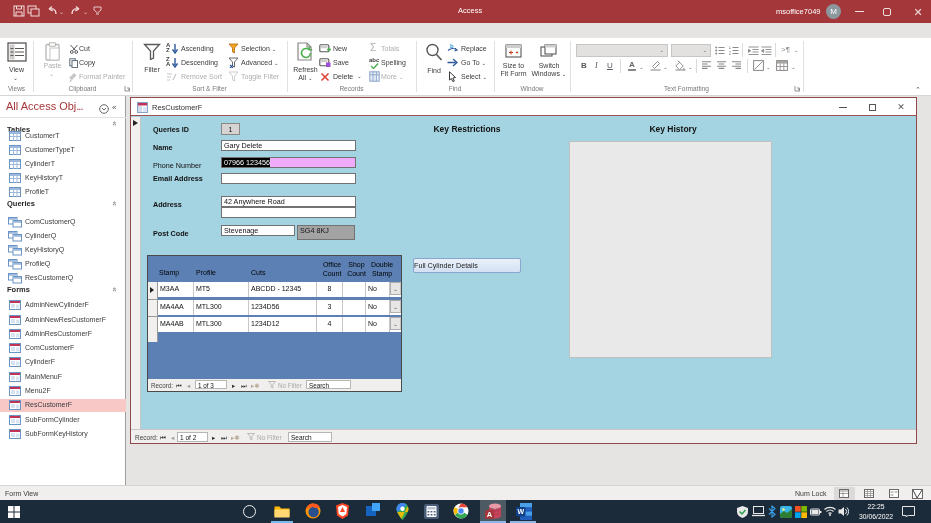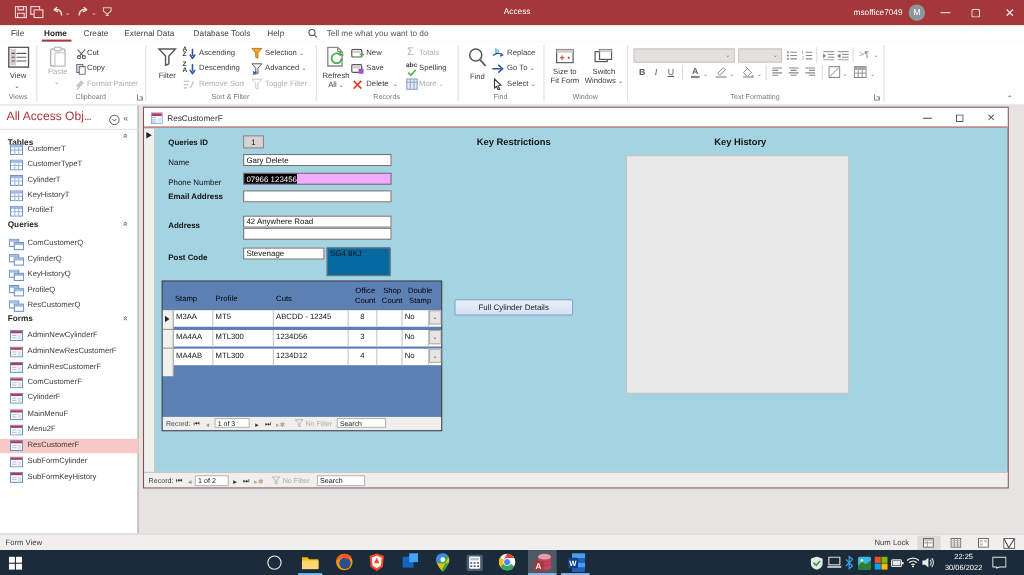--- a/index.html
+++ b/index.html
@@ -48,34 +48,20 @@
   <div class="ab" style="left:458px;top:6px;width:70px;font-size:7.5px;color:#fff">Access</div>
   <div class="ab" style="left:776px;top:6.5px;font-size:7.5px;color:#fff">msoffice7049</div>
   <div class="ab" style="left:826px;top:4px;width:15px;height:15px;border-radius:50%;background:#8d979e;color:#fff;font-size:8px;text-align:center;line-height:15px">M</div>
   <div class="ab" style="left:855px;top:11px;width:9px;height:1px;background:#f0e0e0"></div>
   <svg class="ab" style="left:883px;top:8px" width="8" height="8" viewBox="0 0 8 8">
         <rect x="0.5" y="0.5" width="7" height="7" rx="1.5" fill="none" stroke="#f0e0e0" stroke-width="1"></rect>
       </svg>
   <div class="ab" style="left:910px;top:3px;width:16px;height:18px;color:#f0e0e0;font-size:11px;text-align:center;line-height:18px">✕</div>
 </div>
 
-<div class="ab" style="left:0;top:23px;width:931px;height:15px;background:#fff">
-  <div class="ab" style="left:10px;top:3px;font-size:7.5px;color:#444">File</div>
-  <div class="ab" style="left:40px;top:3px;font-size:7.5px;color:#262626;font-weight:700">Home</div>
-  <div class="ab" style="left:38px;top:13px;width:27px;height:2px;background:#a4373a"></div>
-  <div class="ab" style="left:76px;top:3px;font-size:7.5px;color:#444">Create</div>
-  <div class="ab" style="left:113px;top:3px;font-size:7.5px;color:#444">External Data</div>
-  <div class="ab" style="left:176px;top:3px;font-size:7.5px;color:#444">Database Tools</div>
-  <div class="ab" style="left:243px;top:3px;font-size:7.5px;color:#444">Help</div>
-  <svg class="ab" style="left:280px;top:3px" width="9" height="9" viewBox="0 0 9 9">
-        <circle cx="3.6" cy="3.6" r="2.8" fill="none" stroke="#555" stroke-width="1"></circle>
-        <path d="M5.8 5.8 8 8" stroke="#555" stroke-width="1"></path>
-      </svg>
-  <div class="ab" style="left:297px;top:3px;font-size:7.5px;color:#555">Tell me what you want to do</div>
-</div>
 
 <div id="ribbon" class="ab" style="left:0;top:38px;width:931px;height:58px;background:#fff;border-bottom:1px solid #d8d6d4">
   
   <div class="ab" style="left:0px;top:47px;width:33px;text-align:center;font-size:6.5px;color:#7a7876">Views</div>
   <div class="ab" style="left:33px;top:47px;width:99px;text-align:center;font-size:6.5px;color:#7a7876">Clipboard</div>
   <div class="ab" style="left:132px;top:47px;width:155px;text-align:center;font-size:6.5px;color:#7a7876">Sort &amp; Filter</div>
   <div class="ab" style="left:287px;top:47px;width:129px;text-align:center;font-size:6.5px;color:#7a7876">Records</div>
   <div class="ab" style="left:416px;top:47px;width:78px;text-align:center;font-size:6.5px;color:#7a7876">Find</div>
   <div class="ab" style="left:494px;top:47px;width:76px;text-align:center;font-size:6.5px;color:#7a7876">Window</div>
   <div class="ab" style="left:570px;top:47px;width:233px;text-align:center;font-size:6.5px;color:#7a7876">Text Formatting</div>
@@ -474,41 +460,41 @@
             <rect x="0.5" y="0.5" width="6" height="6" fill="none" stroke="#555" stroke-width="1"></rect>
           </svg>
       <div class="ab" style="left:763px;top:3px;width:14px;height:14px;color:#555;font-size:9px;text-align:center;line-height:13px">✕</div>
     </div>
 
     <div class="ab" style="left:0;top:19px;width:10px;height:312px;background:#f1f0ef;border-right:1px solid #c8c6c4">
       <div class="ab" style="left:2px;top:3px;width:0;height:0;border-left:5px solid #222;border-top:3.5px solid transparent;border-bottom:3.5px solid transparent"></div>
     </div>
 
     <div class="ab" style="left:22px;top:27px;font-size:7.2px;font-weight:700;color:#111">Queries ID</div>
-    <div class="ab" style="left:22px;top:45px;font-size:7.2px;font-weight:400;color:#111">Name</div>
+    <div class="ab" style="left:22px;top:45px;font-size:7.2px;font-weight:700;color:#111">Name</div>
     <div class="ab" style="left:22px;top:63px;font-size:7.2px;font-weight:400;color:#111">Phone Number</div>
     <div class="ab" style="left:22px;top:76px;font-size:7.2px;font-weight:700;color:#111">Email Address</div>
     <div class="ab" style="left:22px;top:102px;font-size:7.2px;font-weight:700;color:#111">Address</div>
     <div class="ab" style="left:22px;top:131px;font-size:7.2px;font-weight:700;color:#111">Post Code</div>
 
     <div class="ab" style="left:90px;top:25px;width:19px;height:12px;background:#d5d4d3;border:1px solid #8a8886;font-size:7.2px;color:#111;text-align:center;line-height:11px">1</div>
     <div class="ab" style="left:90px;top:42px;width:135px;height:11px;background:#fff;border:1px solid #737171;font-size:7.2px;color:#111;line-height:10px;padding-left:2px">Gary Delete</div>
     <div class="ab" style="left:90px;top:59px;width:135px;height:11px;background:#f0abfc;border:1px solid #737171;font-size:7.2px;line-height:10px"><span style="background:#000;color:#fff;padding-left:2px">07966 123456</span></div>
     <div class="ab" style="left:90px;top:75px;width:135px;height:11px;background:#fff;border:1px solid #737171"></div>
     <div class="ab" style="left:90px;top:98px;width:135px;height:11px;background:#fff;border:1px solid #737171;font-size:7.2px;color:#111;line-height:10px;padding-left:2px">42 Anywhere Road</div>
     <div class="ab" style="left:90px;top:109px;width:135px;height:11px;background:#fff;border:1px solid #737171"></div>
     <div class="ab" style="left:90px;top:127px;width:74px;height:11px;background:#fff;border:1px solid #737171;font-size:7.2px;color:#111;line-height:10px;padding-left:2px">Stevenage</div>
-    <div class="ab" style="left:166px;top:127px;width:58px;height:26px;background:#0369a1;border:1px solid #737171;font-size:7.2px;color:#111;line-height:10px;padding-left:2px">SG4 8KJ</div>
+    <div class="ab" style="left:166px;top:127px;width:58px;height:15px;background:#a3a3a3;border:1px solid #737171;font-size:7.2px;color:#111;line-height:10px;padding-left:2px">SG4 8KJ</div>
 
     <div class="ab" style="left:286px;top:26px;width:100px;text-align:center;font-size:8.5px;font-weight:700;color:#111">Key Restrictions</div>
 
     <div class="ab" style="left:492px;top:26px;width:100px;text-align:center;font-size:8.5px;font-weight:700;color:#111">Key History</div>
     <div class="ab" style="left:438px;top:43px;width:203px;height:217px;background:#e9e9e9;border:1px solid #c0c0c0"></div>
 
-    <div class="ab" style="left:282px;top:174px;width:108px;height:15px;background:linear-gradient(#e9f0f9,#d4e1f3);border:1px solid #89a6ce;border-radius:2px;font-size:7.2px;color:#222;text-align:center;line-height:14px">Full Cylinder Details</div>
+    <div class="ab" style="left:282px;top:160px;width:108px;height:15px;background:linear-gradient(#e9f0f9,#d4e1f3);border:1px solid #89a6ce;border-radius:2px;font-size:7.2px;color:#222;text-align:left;line-height:14px">Full Cylinder Details</div>
 
     <div id="subform" class="ab" style="left:16px;top:157px;width:255px;height:137px;background:#5c80b4;border:1px solid #4a4a4a">
 
       <div class="ab" style="left:11px;top:13px;font-size:7px;color:#000">Stamp</div>
       <div class="ab" style="left:48px;top:13px;font-size:7px;color:#000">Profile</div>
       <div class="ab" style="left:103px;top:13px;font-size:7px;color:#000">Cuts</div>
       <div class="ab" style="left:171px;top:5px;width:26px;text-align:center;font-size:7px;color:#000;line-height:8.5px">Office Count</div>
       <div class="ab" style="left:197px;top:5px;width:23px;text-align:center;font-size:7px;color:#000;line-height:8.5px">Shop Count</div>
       <div class="ab" style="left:220px;top:5px;width:28px;text-align:center;font-size:7px;color:#000;line-height:8.5px">Double Stamp</div>
 

